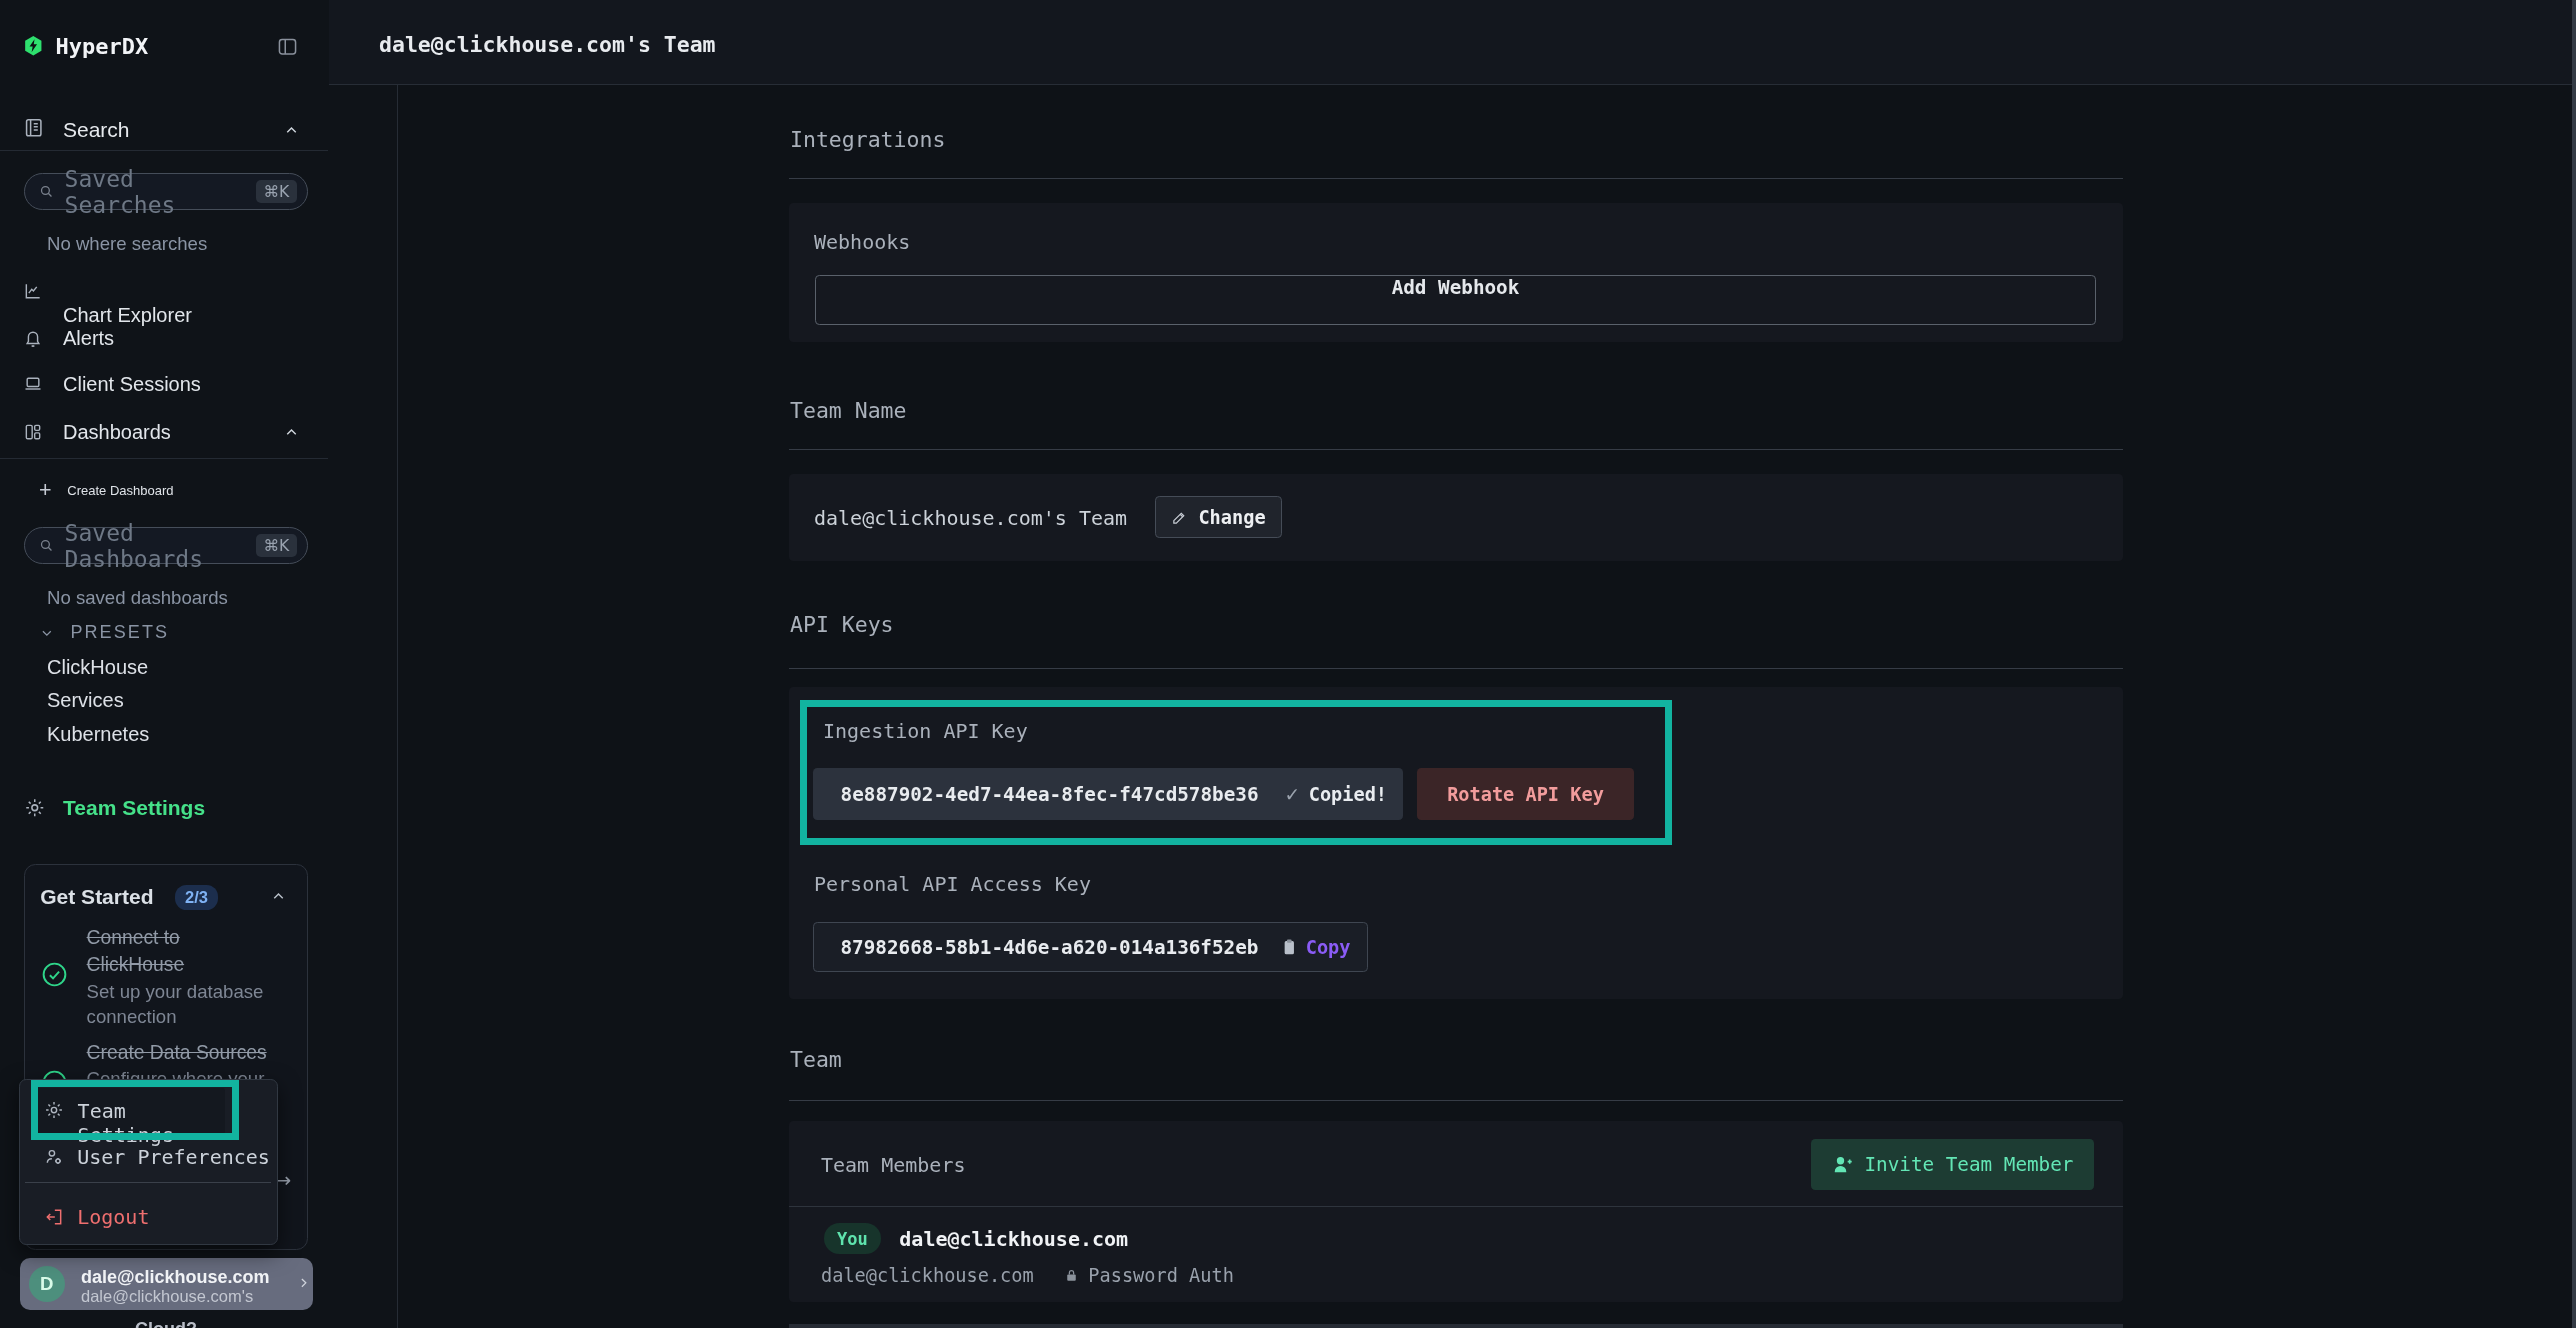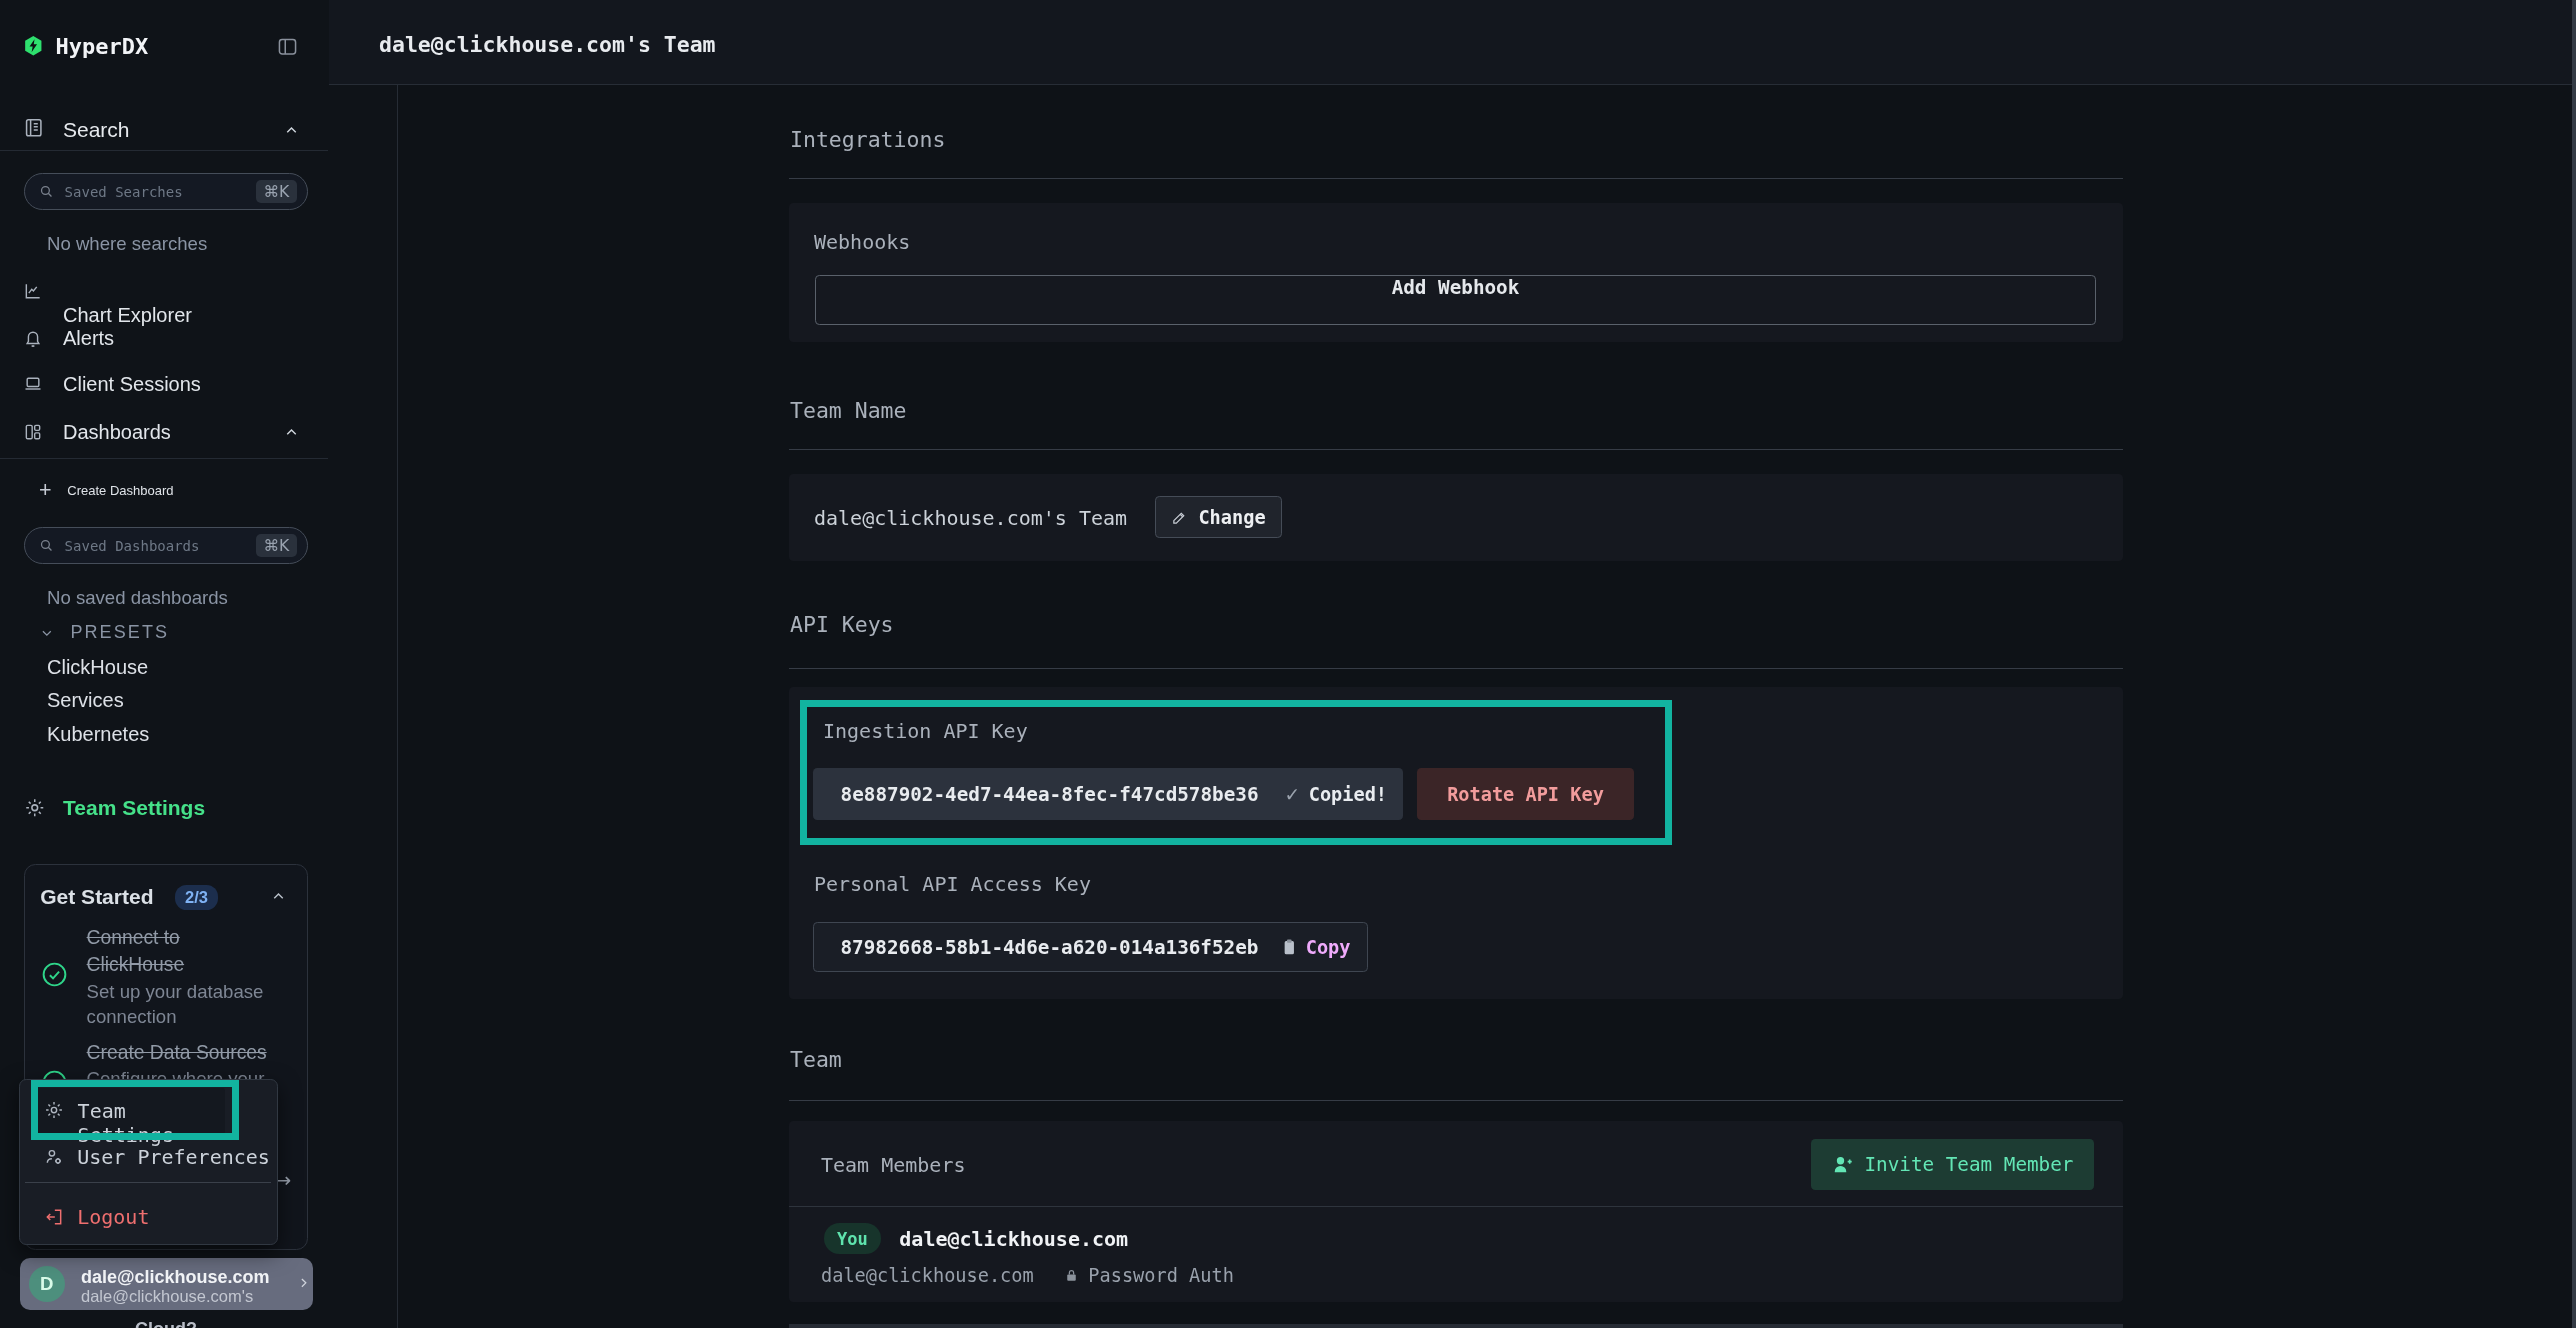--- a/index.html
+++ b/index.html
@@ -7,21 +7,21 @@
   .abs{position:absolute;}
   .flex{display:flex;align-items:center;}
   .mono{font-family:"DejaVu Sans Mono",monospace;}
   .sans{font-family:"Liberation Sans",sans-serif;}
   .sym{font-family:"DejaVu Sans",sans-serif;}
   svg{display:block;}
   
   .sidebar{left:0;top:0;width:398px;height:1328px;background:#0f1318;border-right:1.4px solid #262c35;box-sizing:border-box;}
   .side-divider{left:0;width:328px;height:1.4px;background:#242a33;}
   .pill-input{left:23.6px;width:284px;height:37px;border:1.4px solid #454d59;border-radius:19.3px;background:#141923;box-sizing:border-box;display:flex;align-items:center;}
-  .pill-input .ph{color:#6e7886;font-size:14px;}
+  .pill-input .ph{color:#6e7886;font-size:23px;}
   .kbd-chip{margin-left:auto;margin-right:10px;background:#2a313c;border-radius:5px;padding:2.1px 7.2px;color:#9aa3b0;font-size:15.7px;}
   .nav-label{color:#e2e6eb;font-size:20px;}
   .icon-grey{color:#aab2bd;}
   .empty-text{color:#8a94a4;font-size:18.6px;}
   .preset{color:#dde1e7;font-size:20px;}
   
   .gs-card{left:23.6px;top:864px;width:284px;height:386px;background:#11151c;border:1.4px solid #2c323c;border-radius:11.4px;box-sizing:border-box;}
   .strike{text-decoration:line-through;}
   
   .popup{left:18.6px;top:1079px;width:259px;height:166px;background:#191d25;border:1.4px solid #313842;border-radius:7.2px;box-shadow:0 7.2px 21.5px rgba(0,0,0,.55);box-sizing:border-box;z-index:50;}
@@ -298,21 +298,21 @@
     <span class="abs mono card-label" style="left:25px;top:185px;">Personal API Access Key</span>
 
     <div class="abs flex" style="left:24px;top:235px;width:555px;height:50px;background:#1a1e26;border:1.4px solid #3f4651;border-radius:4.3px;box-sizing:border-box;">
       <span class="mono key-text" style="margin-left:26.5px;">87982668-58b1-4d6e-a620-014a136f52eb</span>
       <span style="margin-left:21.5px;color:#b9c0ca;">
         <svg width="18.6" height="18.6" viewBox="0 0 24 24" fill="currentColor">
             <rect x="6" y="4" width="12" height="17" rx="2"></rect>
             <rect x="9" y="2" width="6" height="4" rx="1.2" fill="#8b929c"></rect>
           </svg>
       </span>
-      <span class="mono" style="margin-left:7.2px;color:#f0abfc;font-size:18.6px;font-weight:bold;">Copy</span>
+      <span class="mono" style="margin-left:7.2px;color:#8b5cf6;font-size:18.6px;font-weight:bold;">Copy</span>
     </div>
   </div>
 
   <div class="abs annotation" style="left:800px;top:700px;width:872px;height:145px;"></div>
 
   <span class="abs mono section-title" style="left:790px;top:1047px;">Team</span>
   <div class="abs hr" style="top:1100px;"></div>
   <div class="abs card" style="top:1121px;height:181px;">
     <span class="abs mono card-label" style="left:32px;top:32px;">Team Members</span>
     <div class="abs flex" style="left:1022px;top:18px;width:283px;height:51px;background:#1d3c33;border-radius:4.3px;justify-content:center;">

